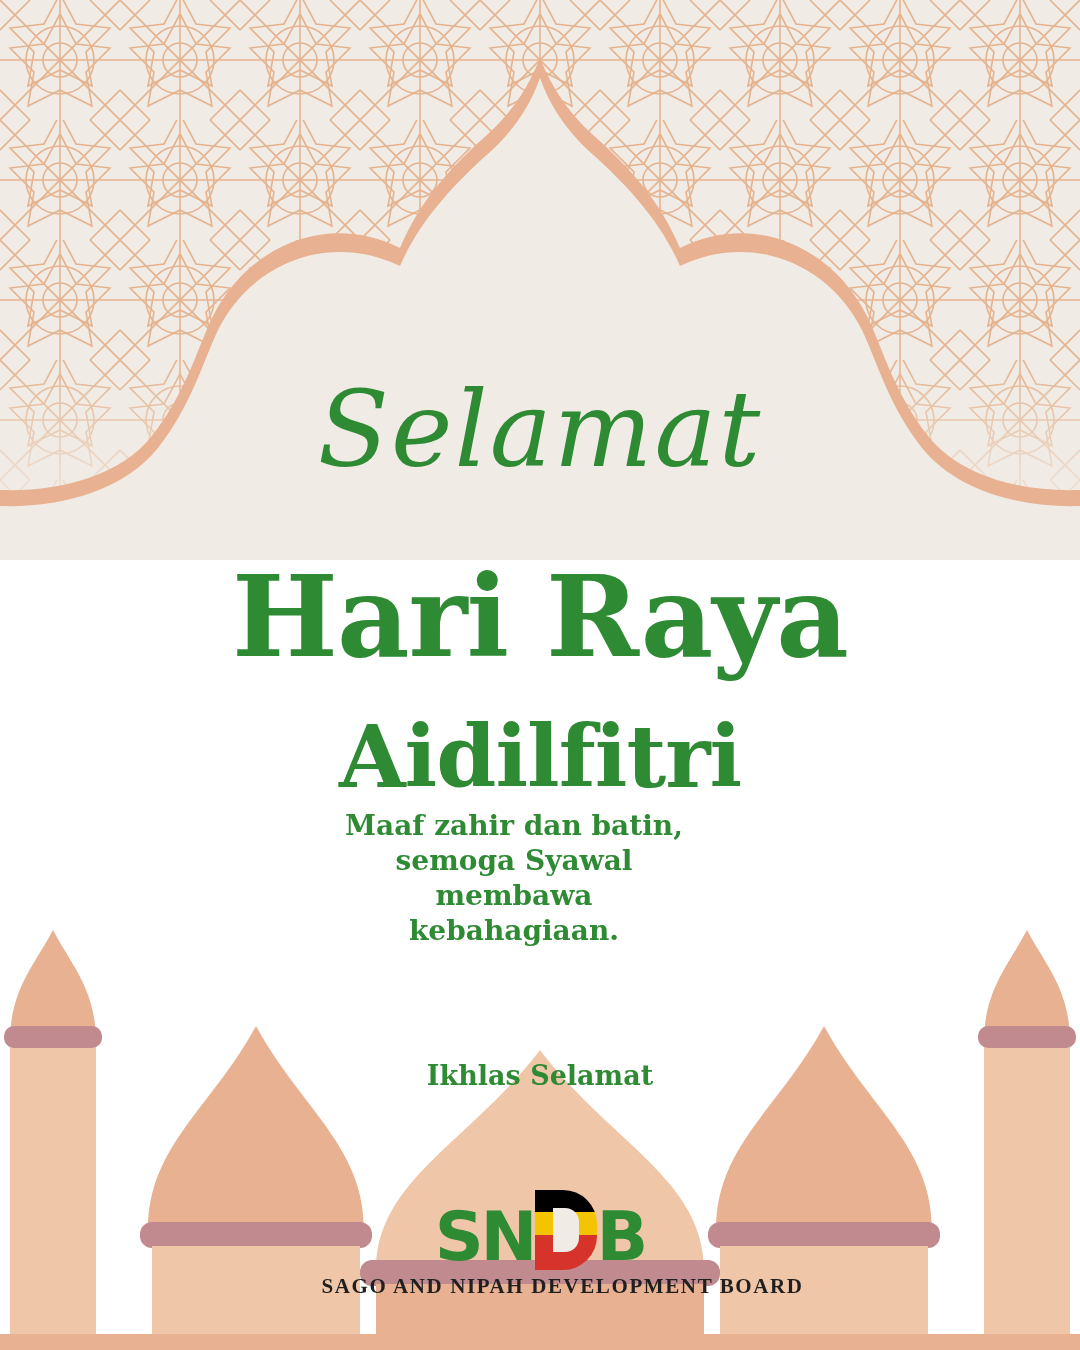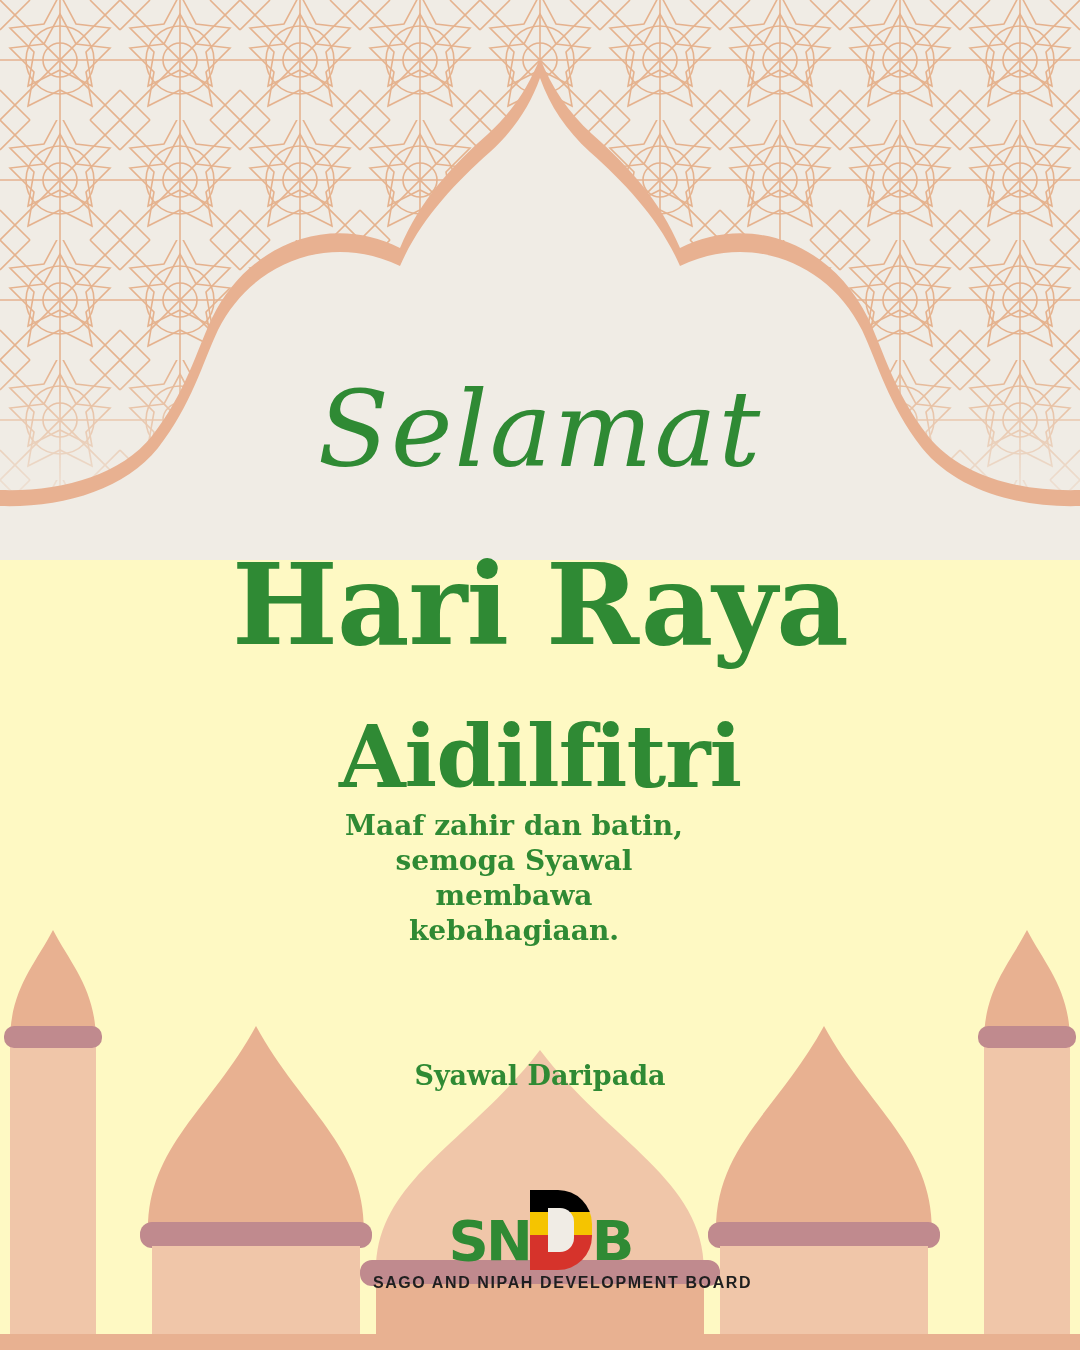--- a/index.html
+++ b/index.html
@@ -10,21 +10,21 @@
     width: 1080px;
     height: 1350px;
     background: #f0ece5;
     font-family: "Liberation Sans", sans-serif;
     overflow: hidden;
   }
   .poster {
     position: relative;
     width: 1080px;
     height: 1350px;
-    background: #fef9c3;
+    background: #ffffff;
     overflow: hidden;
   }
 
   
   .pattern-band {
     position: absolute;
     left: 0; top: 0;
     width: 1080px;
     height: 500px;
     overflow: hidden;
@@ -64,21 +64,21 @@
     width: 1080px;
     font-family: "DejaVu Serif", serif;
     font-style: italic;
     font-size: 104px;
     line-height: 1;
     color: #2f8a34;
     letter-spacing: 2px;
   }
   .hariraya {
     position: absolute;
-    top: 548px;
+    top: 560px;
     left: 0;
     width: 1080px;
     font-family: "DejaVu Serif", serif;
     font-weight: bold;
     font-size: 112px;
     line-height: 1.02;
     color: #2f8a34;
     letter-spacing: -1px;
   }
   .aidilfitri {
@@ -121,21 +121,21 @@
   .logo-block {
     position: absolute;
     top: 1190px;
     left: 0;
     width: 1080px;
     text-align: center;
   }
   .logo-mark {
     font-family: "DejaVu Sans", sans-serif;
     font-weight: bold;
-    font-size: 56px;
+    font-size: 68px;
     line-height: 0.95;
     letter-spacing: -3px;
     display: inline-block;
     position: relative;
   }
   .logo-mark .s { color: #2f8a34; }
   .logo-mark .n { color: #2f8a34; }
   .logo-mark .b { color: #2f8a34; }
   .logo-d {
     display: inline-block;
@@ -157,23 +157,23 @@
   }
   .logo-d .hole {
     position: absolute;
     left: 18px; top: 18px;
     width: 26px; height: 44px;
     background: #f0ece5;
     border-radius: 0 14px 14px 0;
   }
   .logo-sub {
     margin-top: 4px;
-    font-family: Liberation Sans, sans-serif;
-    font-weight: bold;
-    font-size: 16px;
+    font-family: Liberation Serif, serif;
+    font-weight: bold;
+    font-size: 21px;
     letter-spacing: 1.6px;
     color: #1f1f1f;
     margin-left: 45px;
   }
 </style>
 </head>
 <body>
 
 <div class="poster">
 
@@ -276,21 +276,21 @@
   </div>
 
   <div class="content">
     <div class="selamat">Selamat</div>
     <div class="hariraya">Hari Raya</div>
     <div class="aidilfitri">Aidilfitri</div>
     <div class="wish">Maaf zahir dan batin,
 semoga Syawal
 membawa
 kebahagiaan.</div>
-    <div class="from-label">Syawal Daripada</div>
+    <div class="from-label">Ikhlas Selamat</div>
   </div>
 
   <div class="logo-block">
     <div class="logo-mark">
       <span class="s">S</span><span class="n">N</span><span class="logo-d"><span class="flag"></span><span class="hole"></span></span><span class="b">B</span>
     </div>
     <div class="logo-sub">SAGO AND NIPAH DEVELOPMENT BOARD</div>
   </div>
 
 </div>

